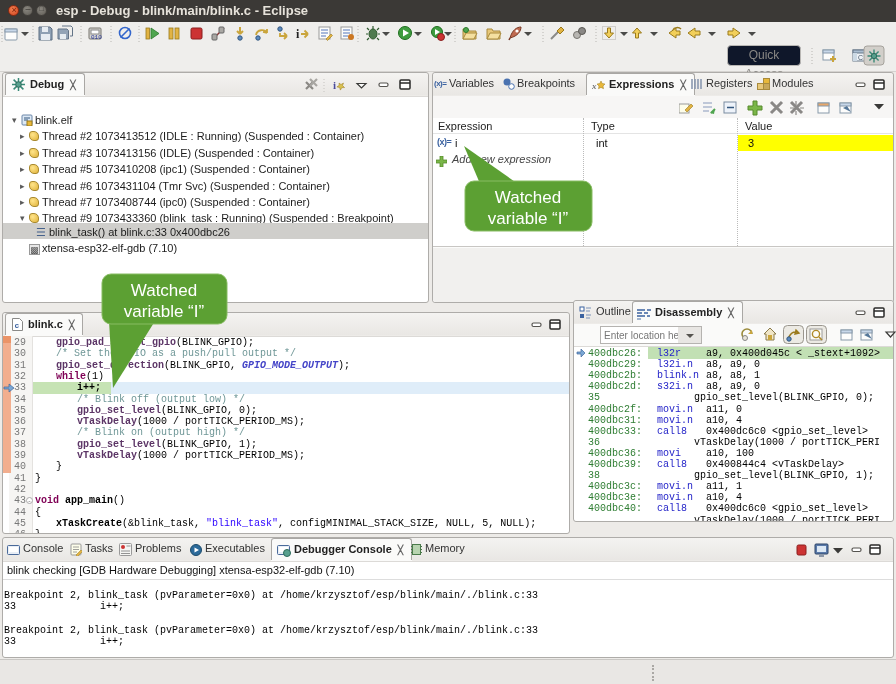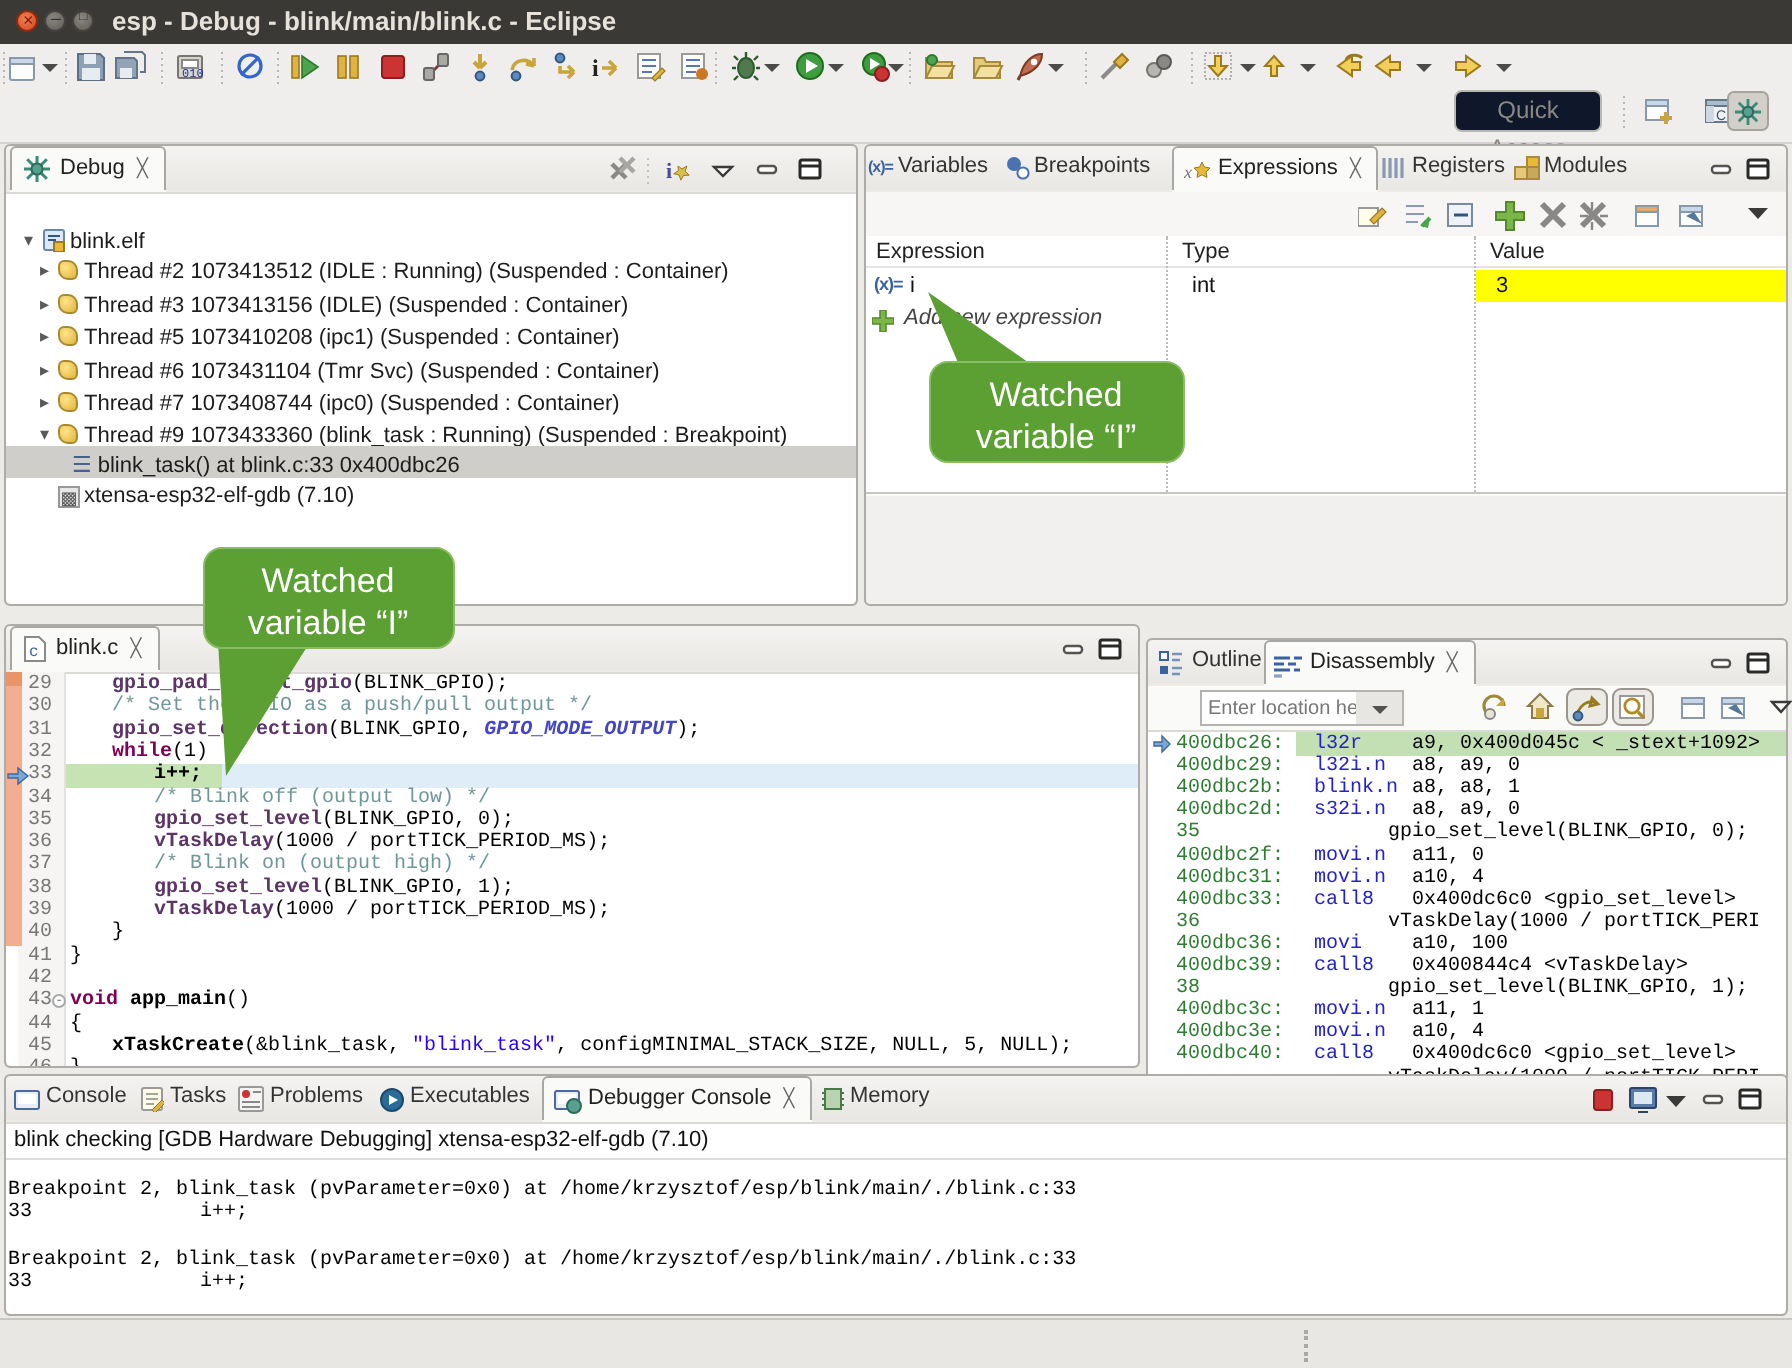--- a/index.html
+++ b/index.html
@@ -8,21 +8,21 @@
 #titlebar .t{position:absolute;left:56px;top:3px;color:#e6e2da;font-size:13px;font-weight:bold}
 
 #toolbar{position:absolute;left:0;top:22px;width:896px;height:50px;background:#efeeec;border-bottom:1px solid #d5d3d0}
 
 #qa{position:absolute;left:727px;top:45px;width:74px;height:21px;border:1px solid #b9b7b4;border-radius:4px;background:#0f172a;color:#8a8885;font-size:12px;text-align:center;line-height:19px}
 
 .panel{position:absolute;background:#edebe8;border:1px solid #aeaca9;border-radius:3px}
 .pcontent{position:absolute;left:0;right:0;bottom:0;background:#fff;overflow:hidden;border-radius:0 0 3px 3px;box-shadow:inset 0 1px 0 #dcdad7}
 .tabbar{position:absolute;left:0;top:0;right:0;height:22px;background:linear-gradient(#f4f3f1,#e9e7e4);border-radius:3px 3px 0 0}
 .tab{position:absolute;top:0;height:22px;font-size:11px;color:#333;white-space:nowrap}
-.tab.active{background:#fafaf9;border:1px solid #a9a7a4;border-bottom:none;border-radius:3px 3px 0 0;box-shadow:0 1px 0 #fafaf9;font-weight:normal;color:#222}
+.tab.active{background:#fafaf9;border:1px solid #a9a7a4;border-bottom:none;border-radius:3px 3px 0 0;box-shadow:0 1px 0 #fafaf9;font-weight:bold;color:#222}
 .tab span.x{color:#666;font-size:9px;margin-left:3px}
 
 .trow{position:absolute;left:0;height:16px;font-size:11px;color:#1c1c1c;white-space:nowrap}
 .tw{display:inline-block;width:9px;color:#5a5a5a;font-size:9px;vertical-align:1px}
 .ticn{display:inline-block;width:11px;height:11px;font-size:9px;line-height:10px;text-align:center;margin:0 2px 0 0;vertical-align:-1px}
 .ticn2{display:inline-block;width:11px;height:11px;font-size:9px;line-height:10px;text-align:center;margin:0 2px 0 0;vertical-align:-1px}
 .thr{display:inline-block;width:10px;height:10px;background:radial-gradient(circle at 35% 35%,#ffe48a,#e0b33c);border:1px solid #a98a2f;border-radius:3px 5px 3px 5px;margin:0 3px 0 0;vertical-align:-1px}
 
 .cl{position:absolute;white-space:pre;font-family:"Liberation Mono",monospace;font-size:10px;line-height:11.3px;color:#000}
 .ln{position:absolute;left:2px;width:21px;text-align:right;font-family:"Liberation Mono",monospace;font-size:10px;color:#787878}
@@ -423,21 +423,21 @@
     <div class="cl" style="left:53px;top:125.3px">}</div>
     <div class="cl" style="left:32px;top:136.6px">}</div>
     <div class="cl" style="left:32px;top:159.2px"><span class="kw">void</span> <span class="fnb">app_main</span>()</div>
     <div class="cl" style="left:32px;top:170.5px">{</div>
     <div class="cl" style="left:53px;top:181.8px"><span class="fnb">xTaskCreate</span>(&amp;blink_task, <span class="str">"blink_task"</span>, <span class="mac">configMINIMAL_STACK_SIZE</span>, <span class="mac">NULL</span>, 5, <span class="mac">NULL</span>);</div>
     <div class="cl" style="left:32px;top:193.1px">}</div>
     </div>
   </div>
 </div>
 
-<div class="panel" id="disp" style="left:573px;top:319px;width:321px;height:222px">
+<div class="panel" id="disp" style="left:573px;top:300px;width:321px;height:222px">
   <div class="tabbar">
     <div class="tab" style="left:2px;padding:4px 0 0 20px"><svg width="13" height="13" style="position:absolute;left:3px;top:5px">
           <rect x="1" y="1" width="4" height="4" fill="#fff" stroke="#3b62a0"></rect>
           <rect x="1" y="8" width="4" height="4" fill="#3b62a0"></rect>
           <path d="M7 2h5M7 5h4M7 9h5M7 12h4" stroke="#7a92b8" stroke-width="1.2"></path>
         </svg>Outline</div>
     <div class="tab active" style="left:58px;padding:4px 8px 0 22px"><svg width="15" height="12" style="position:absolute;left:4px;top:6px">
           <g stroke="#3b62a0" stroke-width="1.6">
             <path d="M0 2h8M10 2h4"></path>
             <path d="M0 5h5M7 5h4"></path>

